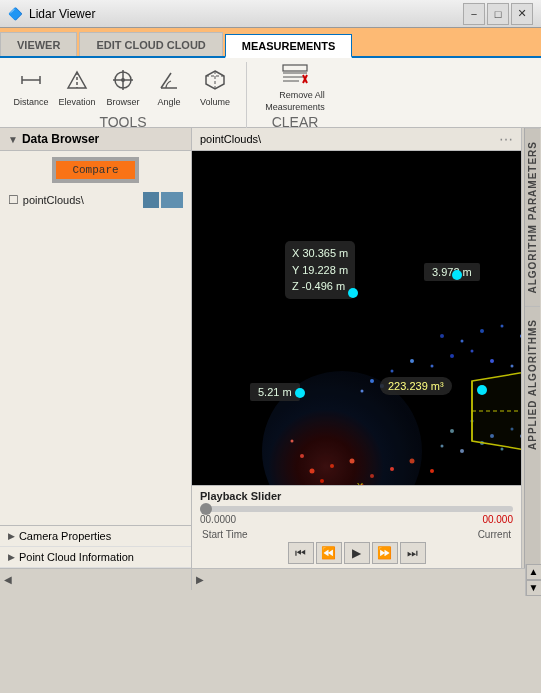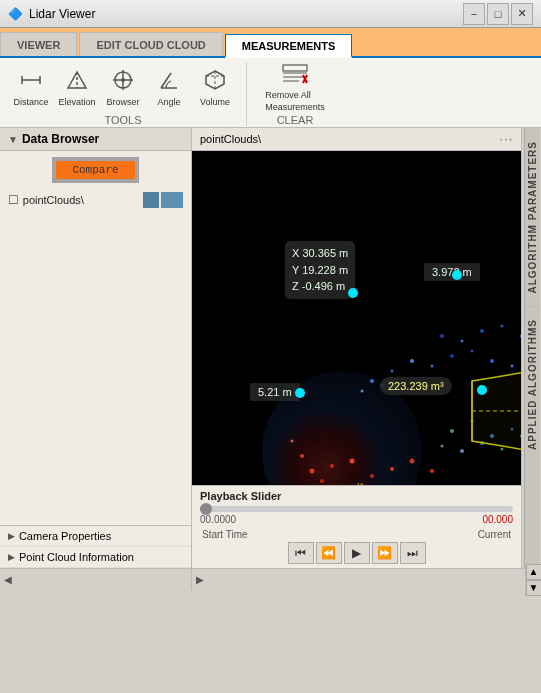--- a/index.html
+++ b/index.html
@@ -90,21 +90,21 @@
       display: flex;
       flex-direction: column;
       align-items: center;
       justify-content: center;
       background: #f5f3ee;
       border: 1px solid transparent;
       cursor: pointer;
       gap: 2px;
     }
     .clear-btn .label { font-size: 9px; color: #333; text-align: center; line-height: 1.3; }
-    .section-label-row { font-size: 11px; color: #666; text-align: center; margin-top: 0; }
+    .section-label-row { font-size: 14px; color: #666; text-align: center; margin-top: 0; }
 
     #mainarea {
       display: flex;
       flex: 1;
       height: 520px;
     }
 
     
     #leftpanel {
       width: 192px;
@@ -444,21 +444,21 @@
         <span>
           <svg width="28" height="22" viewBox="0 0 28 22">
             <rect x="2" y="2" width="24" height="6" stroke="#555" stroke-width="1.2" fill="none"></rect>
             <line x1="2" y1="10" x2="26" y2="10" stroke="#555" stroke-width="1"></line>
             <line x1="2" y1="14" x2="22" y2="14" stroke="#555" stroke-width="1"></line>
             <line x1="2" y1="18" x2="18" y2="18" stroke="#555" stroke-width="1"></line>
             <line x1="22" y1="12" x2="26" y2="20" stroke="#c00" stroke-width="2"></line>
             <line x1="26" y1="12" x2="22" y2="20" stroke="#c00" stroke-width="2"></line>
           </svg>
         </span>
-        <span class="label" style="font-size:9px;color:#333;text-align:left;line-height:1.3;">Remove All<br>Measurements</span>
+        <span class="label" style="font-size:9px;color:#333;text-align:right;line-height:1.3;">Remove All<br>Measurements</span>
       </button>
       <div class="section-label-row">CLEAR</div>
     </div>
   </div>
 </div>
 
 <div id="mainarea" style="display:flex; height:440px;">
 
   <div id="leftpanel">
     <div id="databrowser-header">

